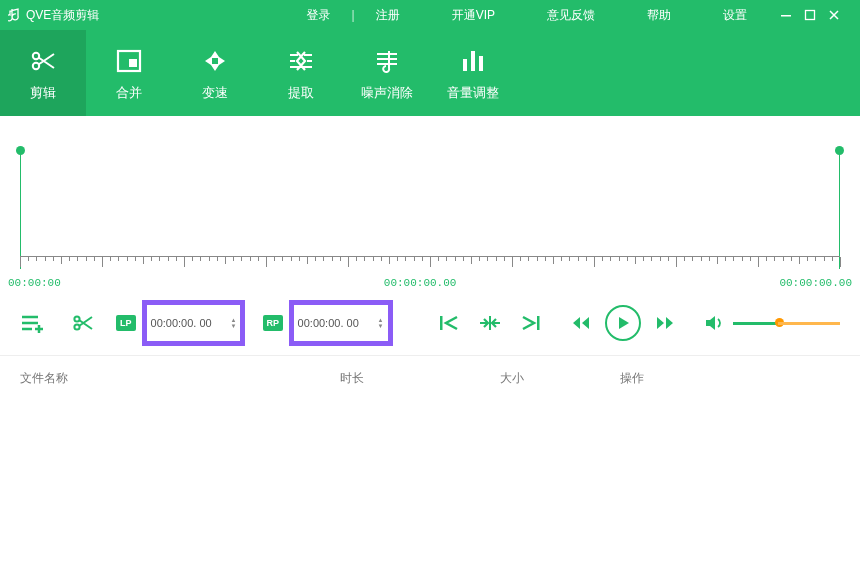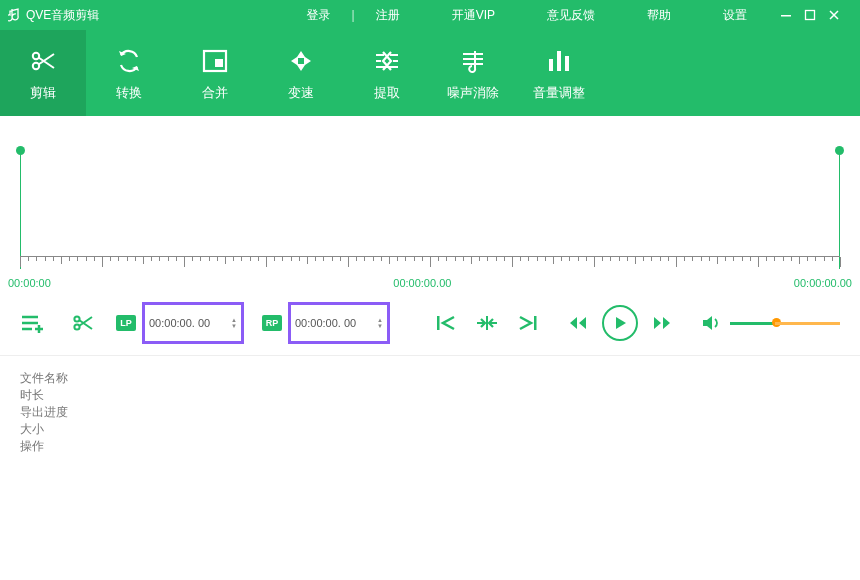--- a/index.html
+++ b/index.html
@@ -18,32 +18,32 @@
   .tool.active{background:#1ea55c;}
   .wave-area{position:relative;height:175px;}
   .wave-left-marker,.wave-right-marker{position:absolute;top:34px;bottom:22px;width:1px;background:#23bc6a;}
   .wave-left-marker{left:20px;}
   .wave-right-marker{right:20px;}
   .wave-dot{position:absolute;width:9px;height:9px;border-radius:50%;background:#23bc6a;top:30px;}
   .wave-dot.left{left:16px;}
   .wave-dot.right{right:16px;}
   .ruler{position:absolute;left:20px;right:20px;bottom:22px;height:12px;border-top:1px solid #888;}
   .tick{position:absolute;top:0;width:1px;background:#888;}
-  .timelabels{position:absolute;left:8px;right:8px;bottom:2px;display:flex;justify-content:space-between;font-size:11px;color:#23bc6a;}
+  .timelabels{position:absolute;left:8px;right:8px;bottom:2px;display:flex;justify-content:space-between;font-size:11px;color:#23bc6a;font-family:Liberation Mono, monospace;}
   .controls{height:64px;display:flex;align-items:center;padding:0 20px;border-bottom:1px solid #eee;}
   .ctrl-btn{color:#23bc6a;display:flex;align-items:center;justify-content:center;cursor:pointer;}
   .sq{width:20px;height:16px;background:#23bc6a;color:#fff;font-size:9px;font-weight:bold;display:flex;align-items:center;justify-content:center;border-radius:2px;margin-right:6px;}
-  .timebox{border:3px solid #8b5cf6;height:22px;width:88px;font-size:11px;display:flex;align-items:center;padding:7px 4px;color:#555;background:#fff;}
+  .timebox{border:5px solid #8b5cf6;height:22px;width:88px;font-size:11px;display:flex;align-items:center;padding:7px 4px;color:#555;background:#fff;}
   .timebox .spin{margin-left:auto;display:flex;flex-direction:column;font-size:6px;line-height:6px;color:#888;}
   .play-circle{width:32px;height:32px;border:2.5px solid #23bc6a;border-radius:50%;display:flex;align-items:center;justify-content:center;}
   .play-tri{width:0;height:0;border-left:10px solid #23bc6a;border-top:6px solid transparent;border-bottom:6px solid transparent;margin-left:2px;}
   .vol-track{position:relative;width:110px;height:3px;background:#23bc6a;}
   .vol-track::after{content:"";position:absolute;left:45px;right:0;top:0;bottom:0;background:#ffb74d;}
   .vol-thumb{position:absolute;left:42px;top:-4px;width:9px;height:9px;border-radius:50%;background:#ff9800;}
-  .headers{display:flex;padding:14px 20px;font-size:12px;color:#777;flex-direction:column;}
+  .headers{display:flex;padding:14px 20px;font-size:12px;color:#777;}
   svg{display:block;}
 </style>
 </head>
 <body>
 
 <div class="titlebar">
   <span class="app-icon">
     <svg width="12" height="14" viewBox="0 0 12 14">
         <path d="M4 1 L4 9 A3 3 0 1 1 2 7 L2 3 L10 1 L10 8 A3 3 0 1 1 8 6" fill="none" stroke="#fff" stroke-width="1.3"></path>
       </svg>
@@ -82,29 +82,20 @@
 <div class="toolbar">
   <div class="tool active">
     <div class="ticon">
       <svg width="30" height="30" viewBox="0 0 30 30">
           <circle cx="8" cy="10" r="3.2" fill="none" stroke="#fff" stroke-width="2"></circle>
           <circle cx="8" cy="20" r="3.2" fill="none" stroke="#fff" stroke-width="2"></circle>
           <path d="M10.5 11.5 L26 22 M10.5 18.5 L26 8" stroke="#fff" stroke-width="2"></path>
         </svg>
     </div>
     <div class="tlabel">剪辑</div>
-  </div>
-  <div class="tool">
-    <div class="ticon">
-      <svg width="28" height="28" viewBox="0 0 28 28">
-          <path d="M22 10 A9 9 0 0 0 6 8 M6 18 A9 9 0 0 0 22 20" fill="none" stroke="#fff" stroke-width="2.2"></path>
-          <path d="M4 4 L6 9 L11 7 Z M24 24 L22 19 L17 21 Z" fill="#fff"></path>
-        </svg>
-    </div>
-    <div class="tlabel">转换</div>
   </div>
   <div class="tool">
     <div class="ticon">
       <svg width="28" height="26" viewBox="0 0 28 26">
           <rect x="3" y="3" width="22" height="20" fill="none" stroke="#fff" stroke-width="2.2"></rect>
           <rect x="14" y="11" width="8" height="8" fill="#fff"></rect>
         </svg>
     </div>
     <div class="tlabel">合并</div>
   </div>
@@ -332,16 +323,15 @@
       </svg>
   </div>
   <div class="vol-track">
     <div class="vol-thumb"></div>
   </div>
 </div>
 
 <div class="headers">
   <div style="width:320px">文件名称</div>
   <div style="width:160px">时长</div>
-  <div style="width:140px">导出进度</div>
   <div style="width:120px">大小</div>
   <div>操作</div>
 </div>
 
 </body></html>

